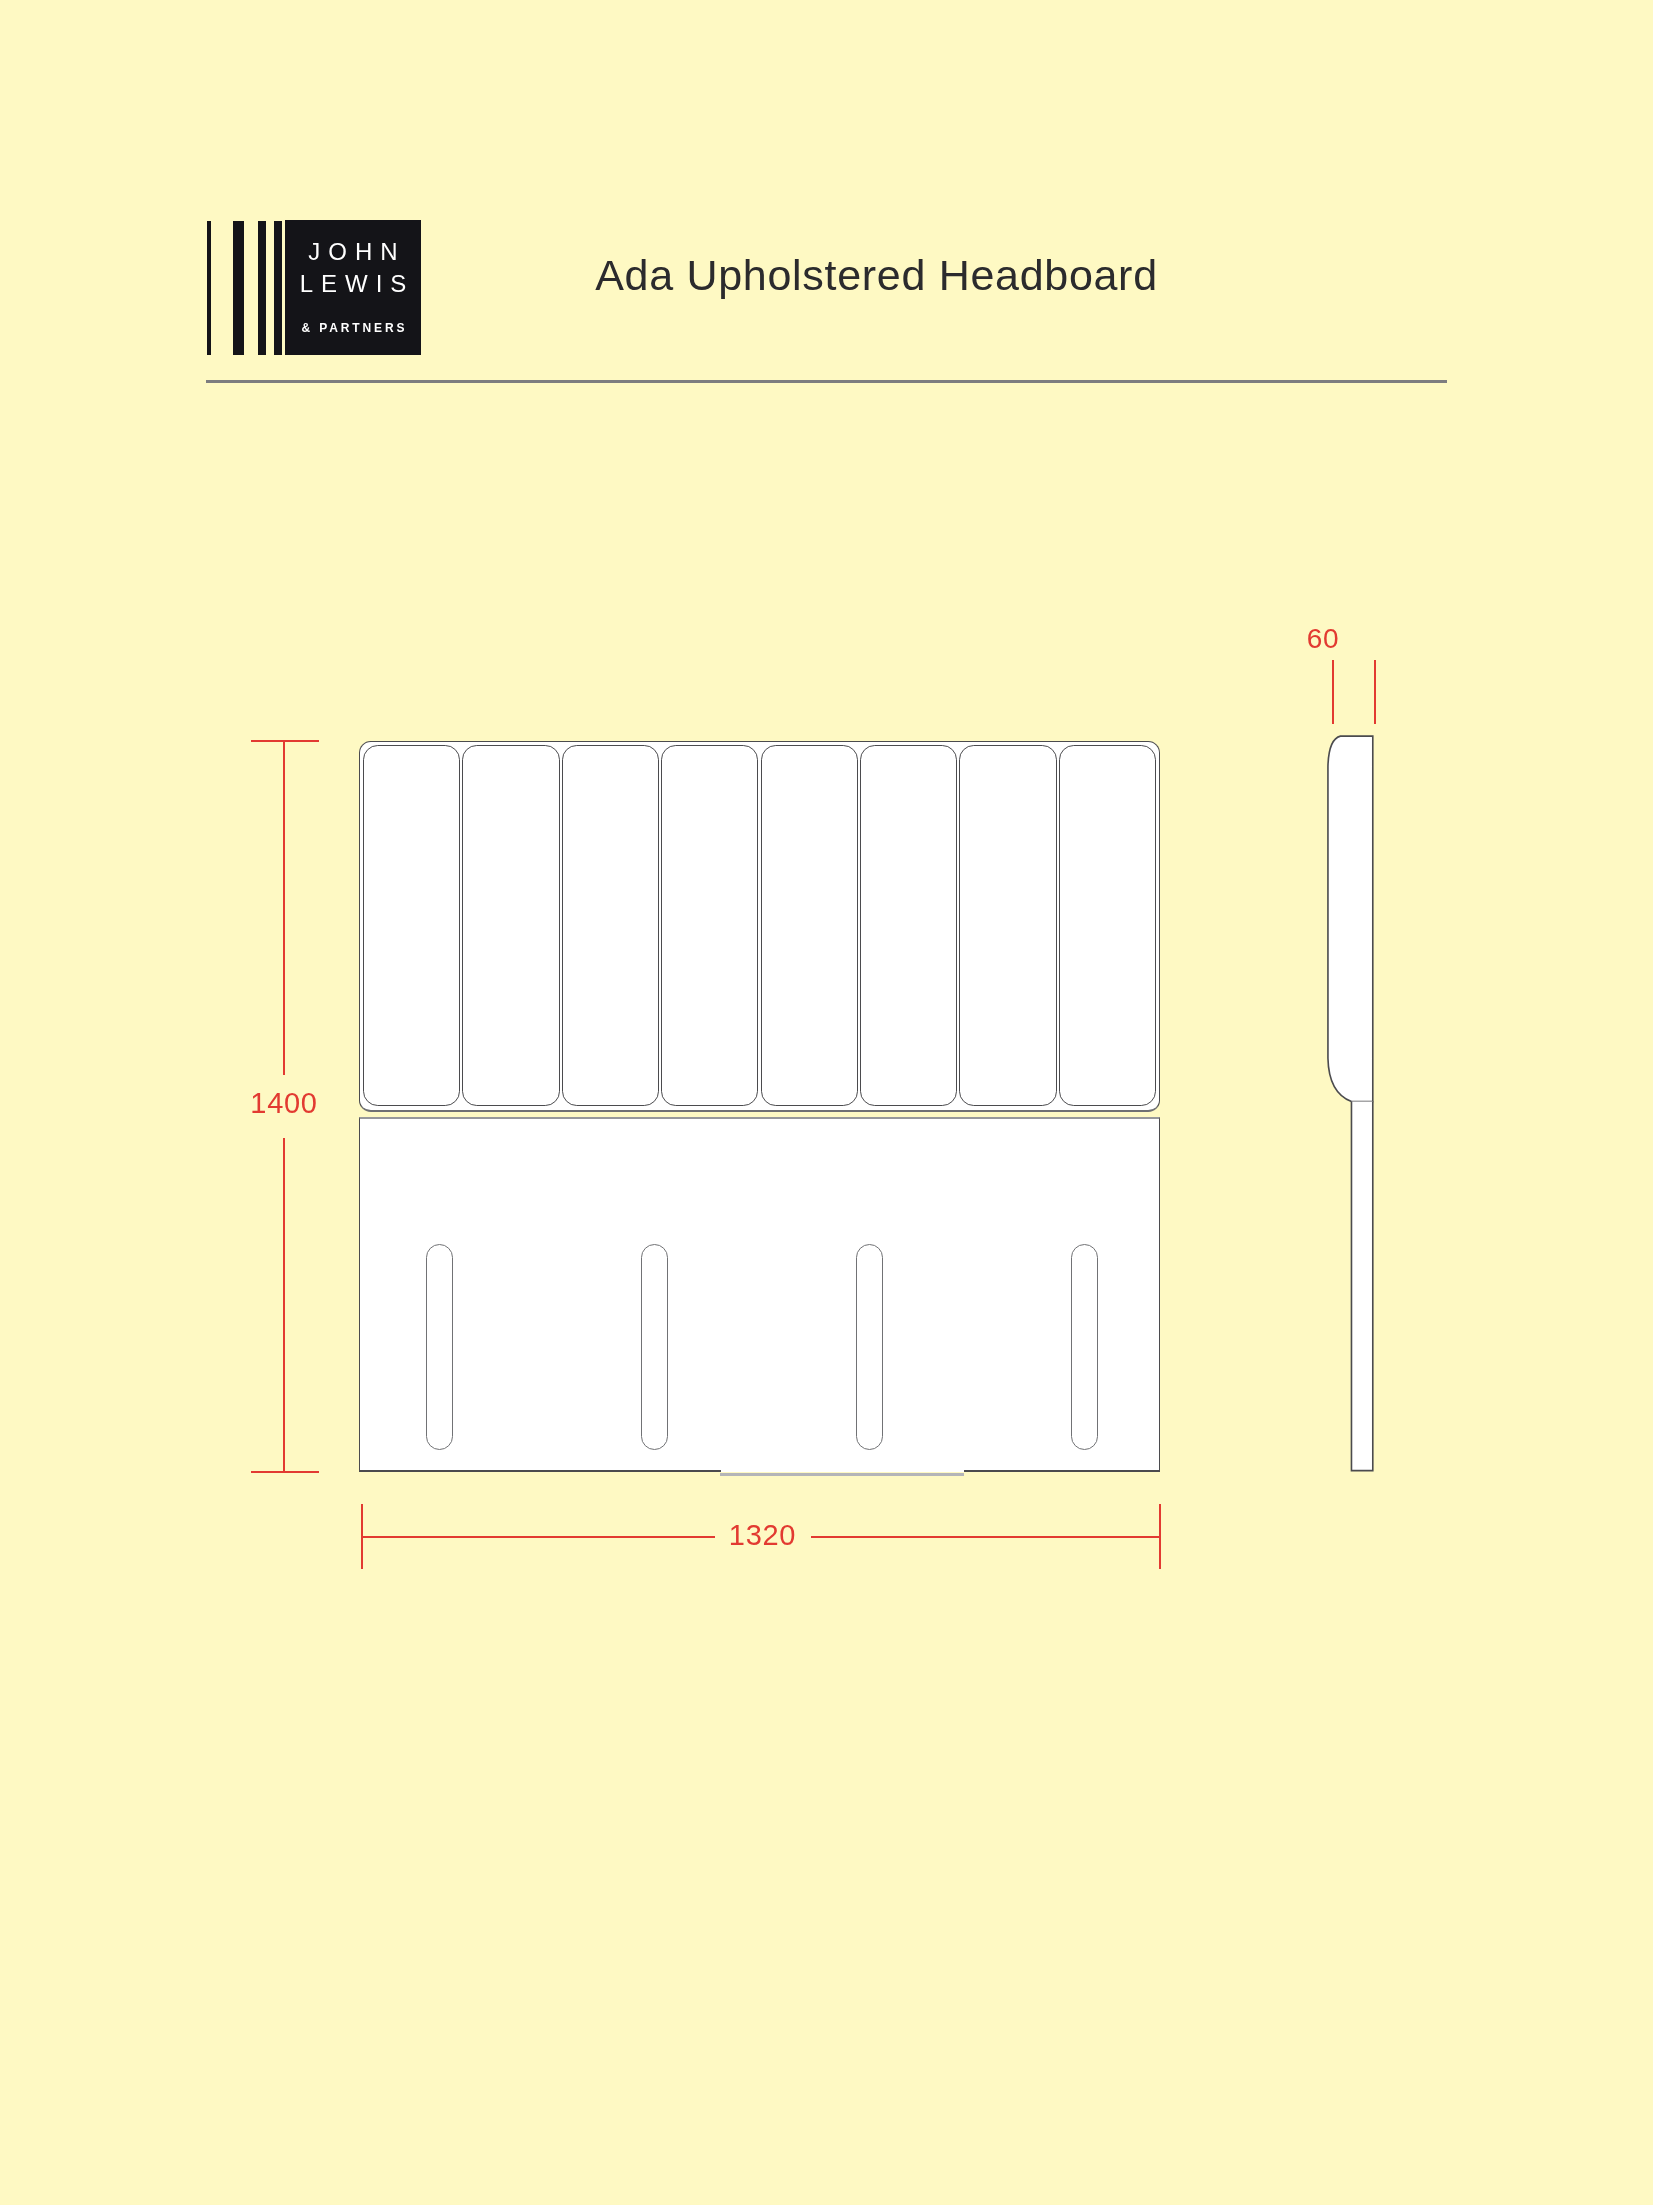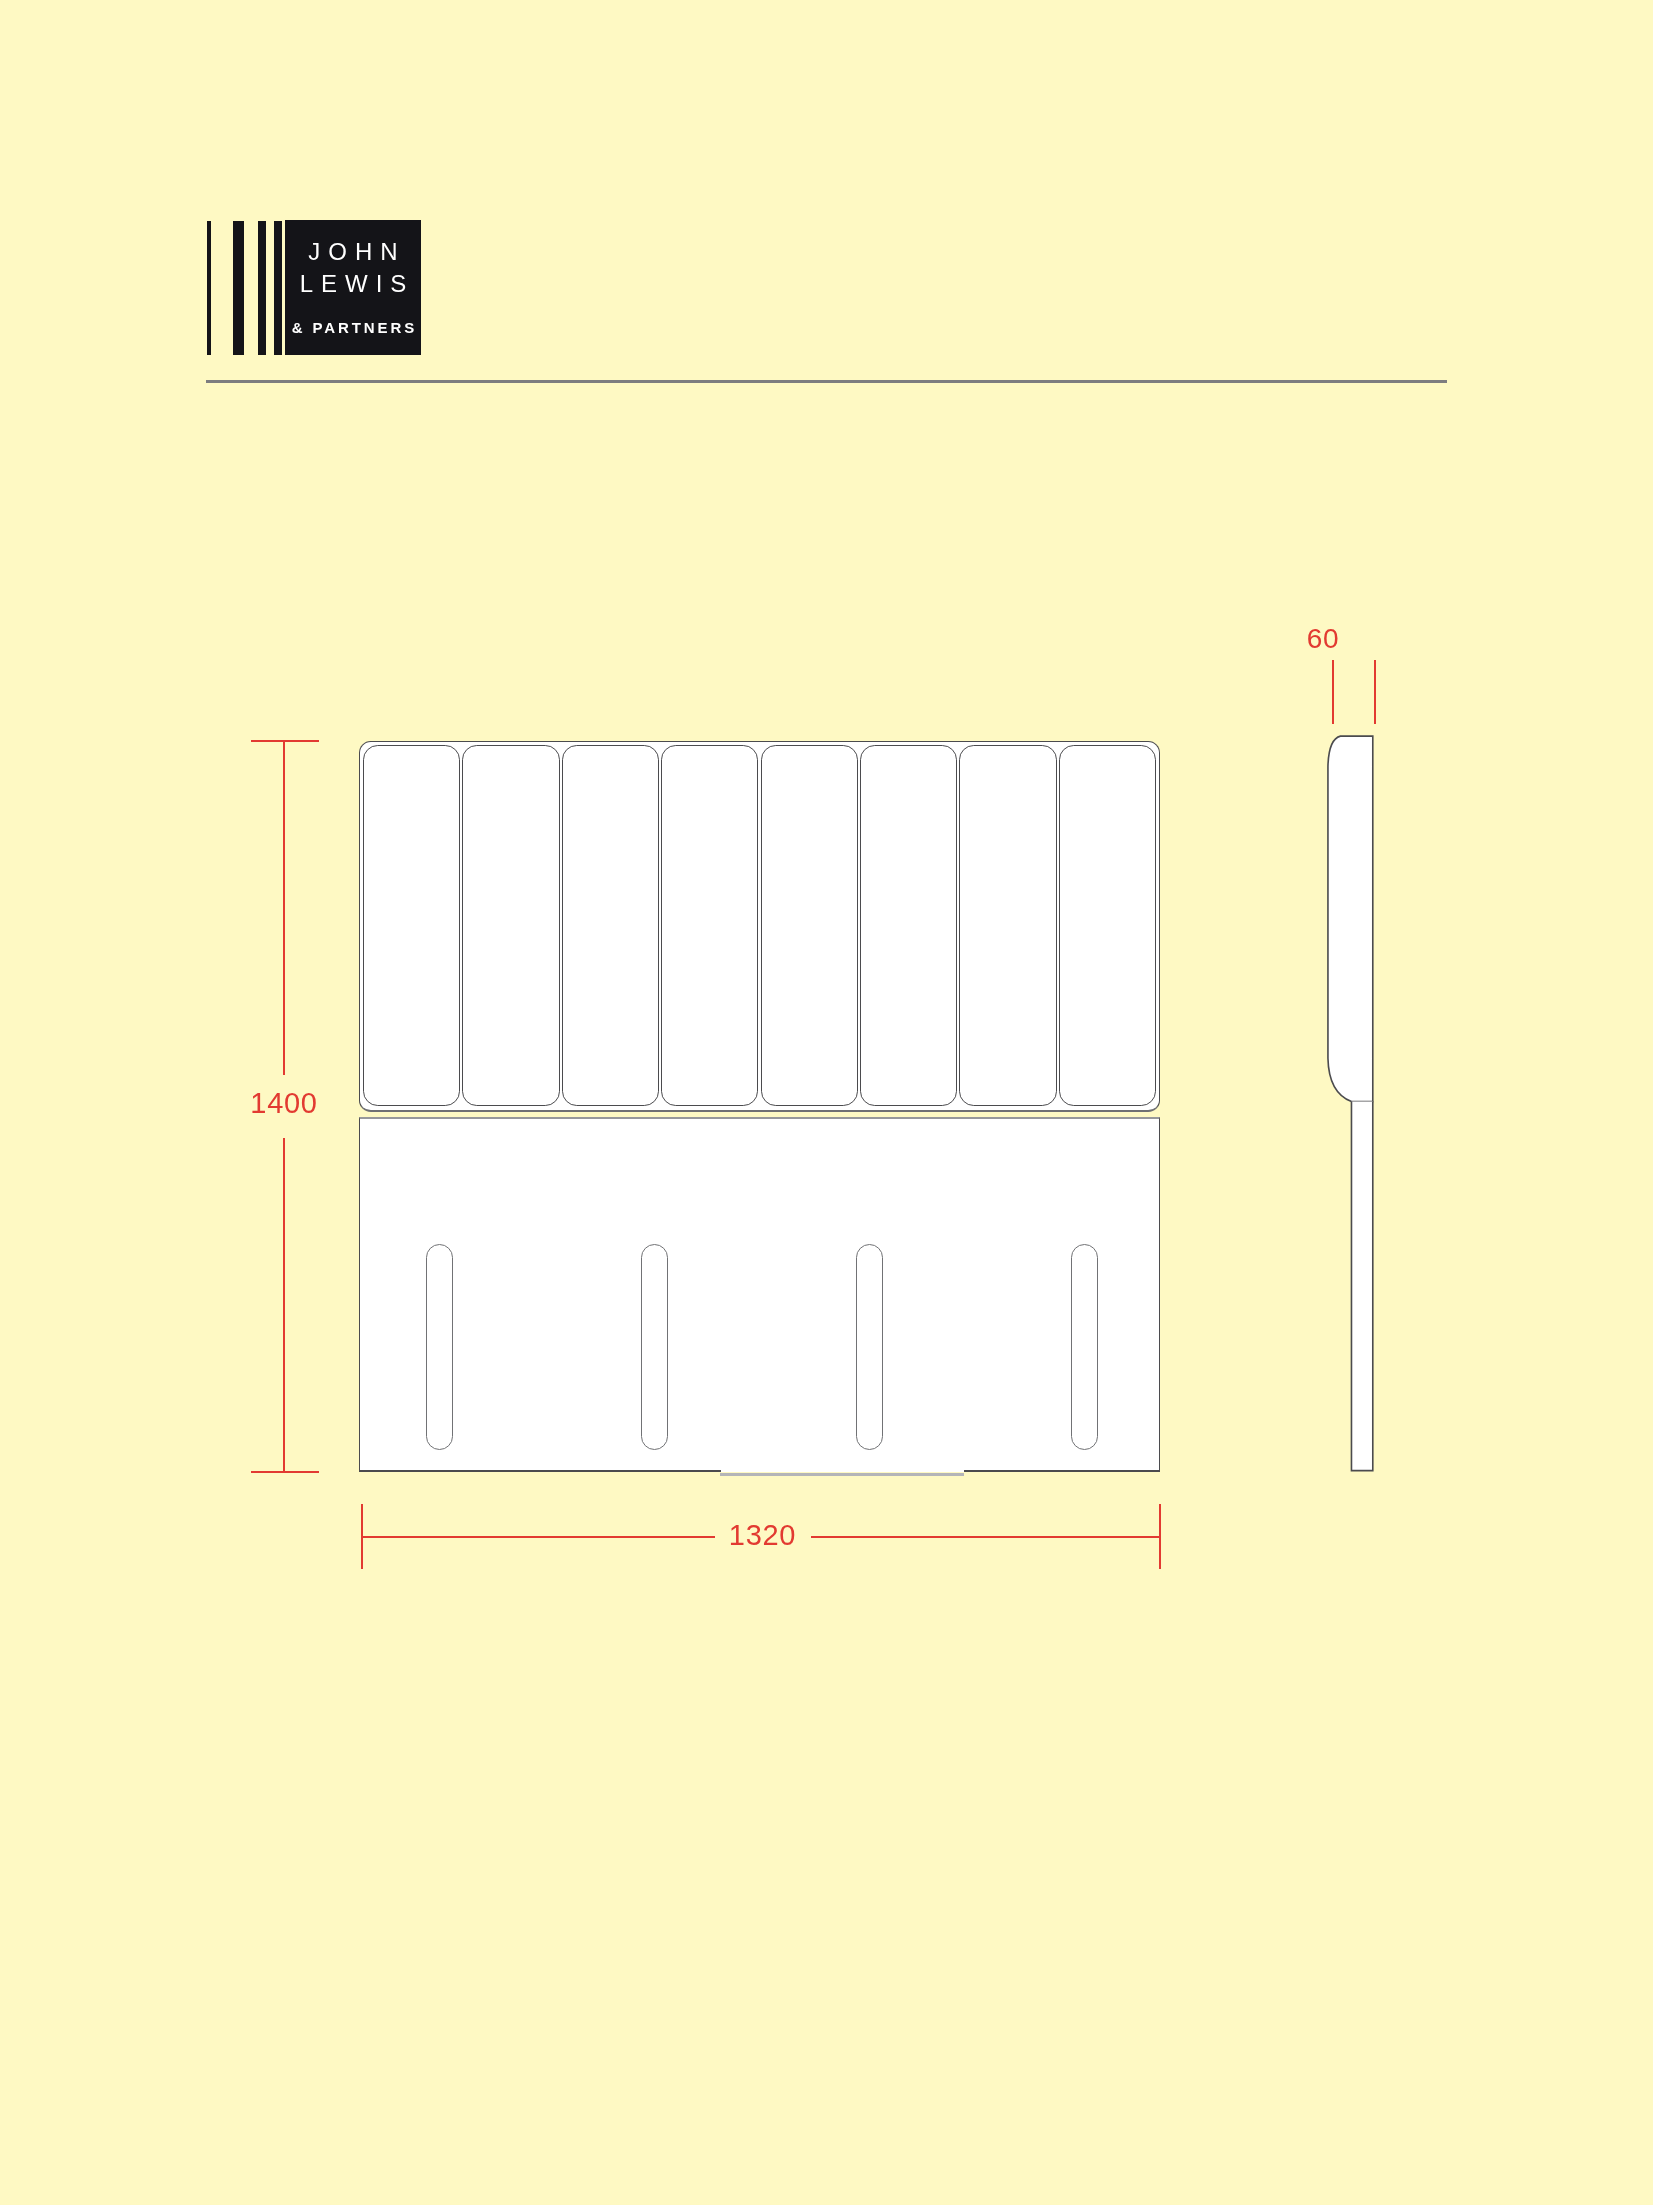--- a/index.html
+++ b/index.html
@@ -8,21 +8,21 @@
     font-family:"Liberation Sans", sans-serif;
   }
   
   .logo-bar{position:absolute;top:221px;height:134px;background:#141418;}
   .logo-square{
     position:absolute;left:285px;top:220px;width:136px;height:135px;background:#141418;
     display:flex;flex-direction:column;align-items:center;justify-content:center;
     color:#ffffff;text-align:center;
   }
   .logo-line{font-size:24px;letter-spacing:8px;line-height:32px;text-indent:8px;font-weight:400;}
-  .logo-sub{font-size:15px;letter-spacing:2.9px;line-height:22px;margin-top:17px;text-indent:2.9px;font-weight:700;}
+  .logo-sub{font-size:12px;letter-spacing:2.9px;line-height:22px;margin-top:17px;text-indent:2.9px;font-weight:700;}
   .title-block{
     position:absolute;left:417px;top:247px;width:919px;text-align:center;
     color:#2b2b2d;font-size:43px;line-height:57px;font-weight:400;letter-spacing:0.7px;
   }
   .header-rule{position:absolute;left:206px;top:380px;width:1241px;height:2.9px;background:#7d7d7f;}
 
   
   .tufted{
     position:absolute;left:359px;top:741px;width:801px;height:371px;box-sizing:border-box;
     border:1.5px solid #4b4b4e;border-bottom:2.2px solid #6f7073;border-radius:11.8px;background:#ffffff;
@@ -70,20 +70,21 @@
     <div class="logo-bar" style="left:258px;width:8px;"></div>
     <div class="logo-bar" style="left:274px;width:8px;"></div>
     <div class="logo-square">
       <div class="logo-line">JOHN</div>
       <div class="logo-line">LEWIS</div>
       <div class="logo-sub">&amp; PARTNERS</div>
     </div>
   </div>
 
   <div class="title-block">
+    <div>Ada Upholstered Headboard</div>
   </div>
 
   <div class="header-rule"></div>
 
   <div class="tufted" id="tufted">
       <div class="panel"></div>
       <div class="panel"></div>
       <div class="panel"></div>
       <div class="panel"></div>
       <div class="panel"></div>

